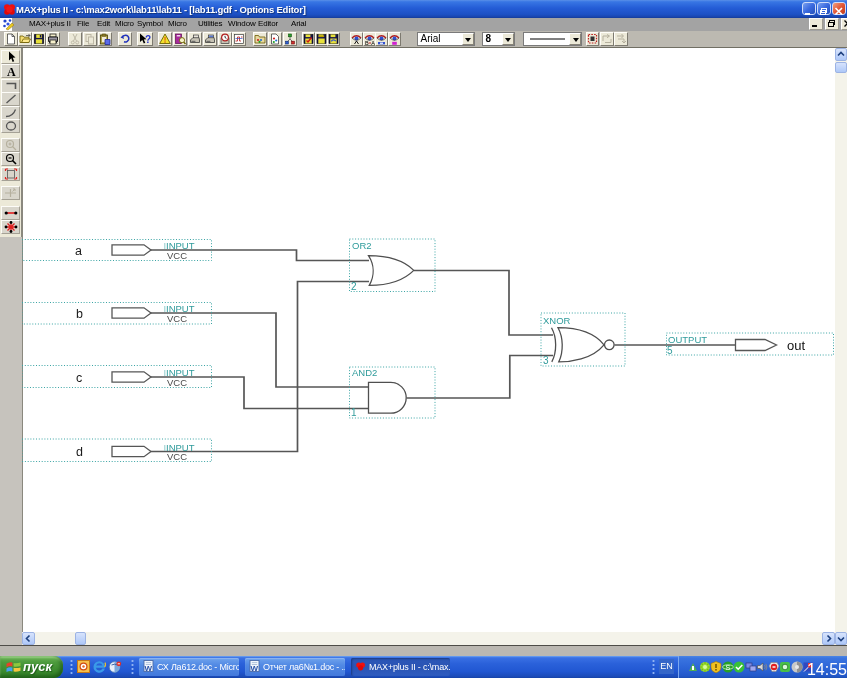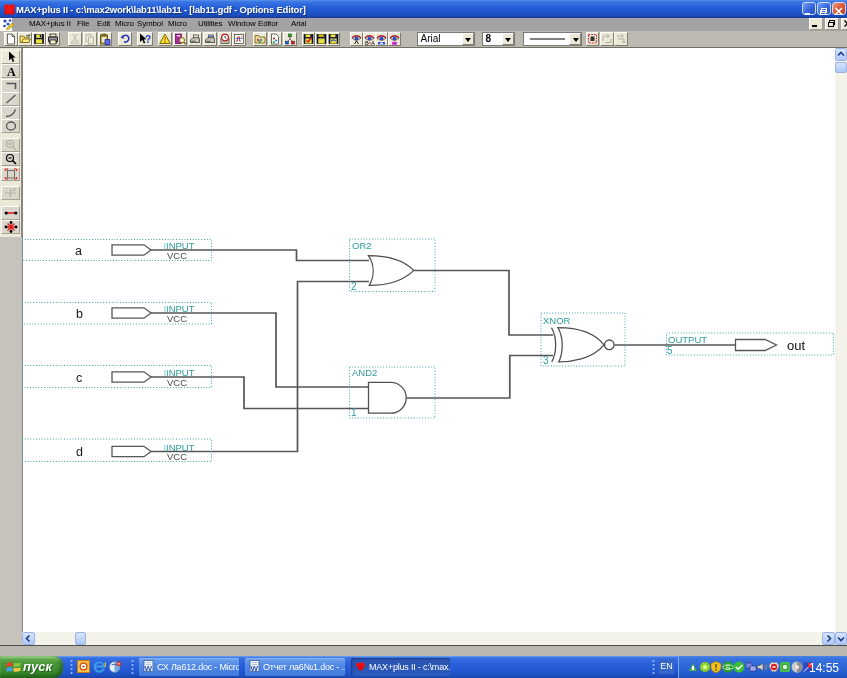--- a/index.html
+++ b/index.html
@@ -62,21 +62,21 @@
     background:linear-gradient(#6fa3ec 0%,#5189e4 40%,#4379dc 100%);
     box-shadow:inset 0 1px 1px #8cb4f0;
     color:#fff;font-size:9px;letter-spacing:-0.2px;line-height:18px;white-space:nowrap;overflow:hidden;}
   .taskbtn svg{vertical-align:-2px;margin:0 3px 0 4px;}
   #tray{position:absolute;left:678px;top:0;width:169px;height:22px;
     background:linear-gradient(#4b86e4 0%,#3a74e0 10%,#2d66d8 50%,#2258ca 90%,#1c4eb4 100%);
     border-left:1px solid #7aa6ee;box-sizing:border-box;}
   .trayicon{position:absolute;top:5px;width:12px;height:12px;border-radius:2px;}
   #enbtn{position:absolute;left:659px;top:3px;width:15px;height:15px;background:#3566c8;
     color:#fff;font-size:9px;text-align:center;line-height:15px;z-index:6;}
-  #clock{position:absolute;right:8px;top:5px;color:#fff;font-size:12px;}
+  #clock{position:absolute;right:0;top:5px;color:#fff;font-size:16px;}
 </style>
 </head>
 <body>
 <div class="abs" id="titlebar"></div>
 <svg class="abs" style="left:3px;top:3px;z-index:6" width="13" height="13" viewBox="0 0 13 13">
   <circle cx="4" cy="4.2" r="3" fill="#ee1010"></circle>
     <circle cx="9" cy="4.2" r="3" fill="#ee1010"></circle>
   <circle cx="4" cy="9" r="2.8" fill="#e00808"></circle>
     <circle cx="9" cy="9" r="2.8" fill="#e00808"></circle>
   <circle cx="6.5" cy="6.5" r="3.2" fill="#f01818"></circle>

